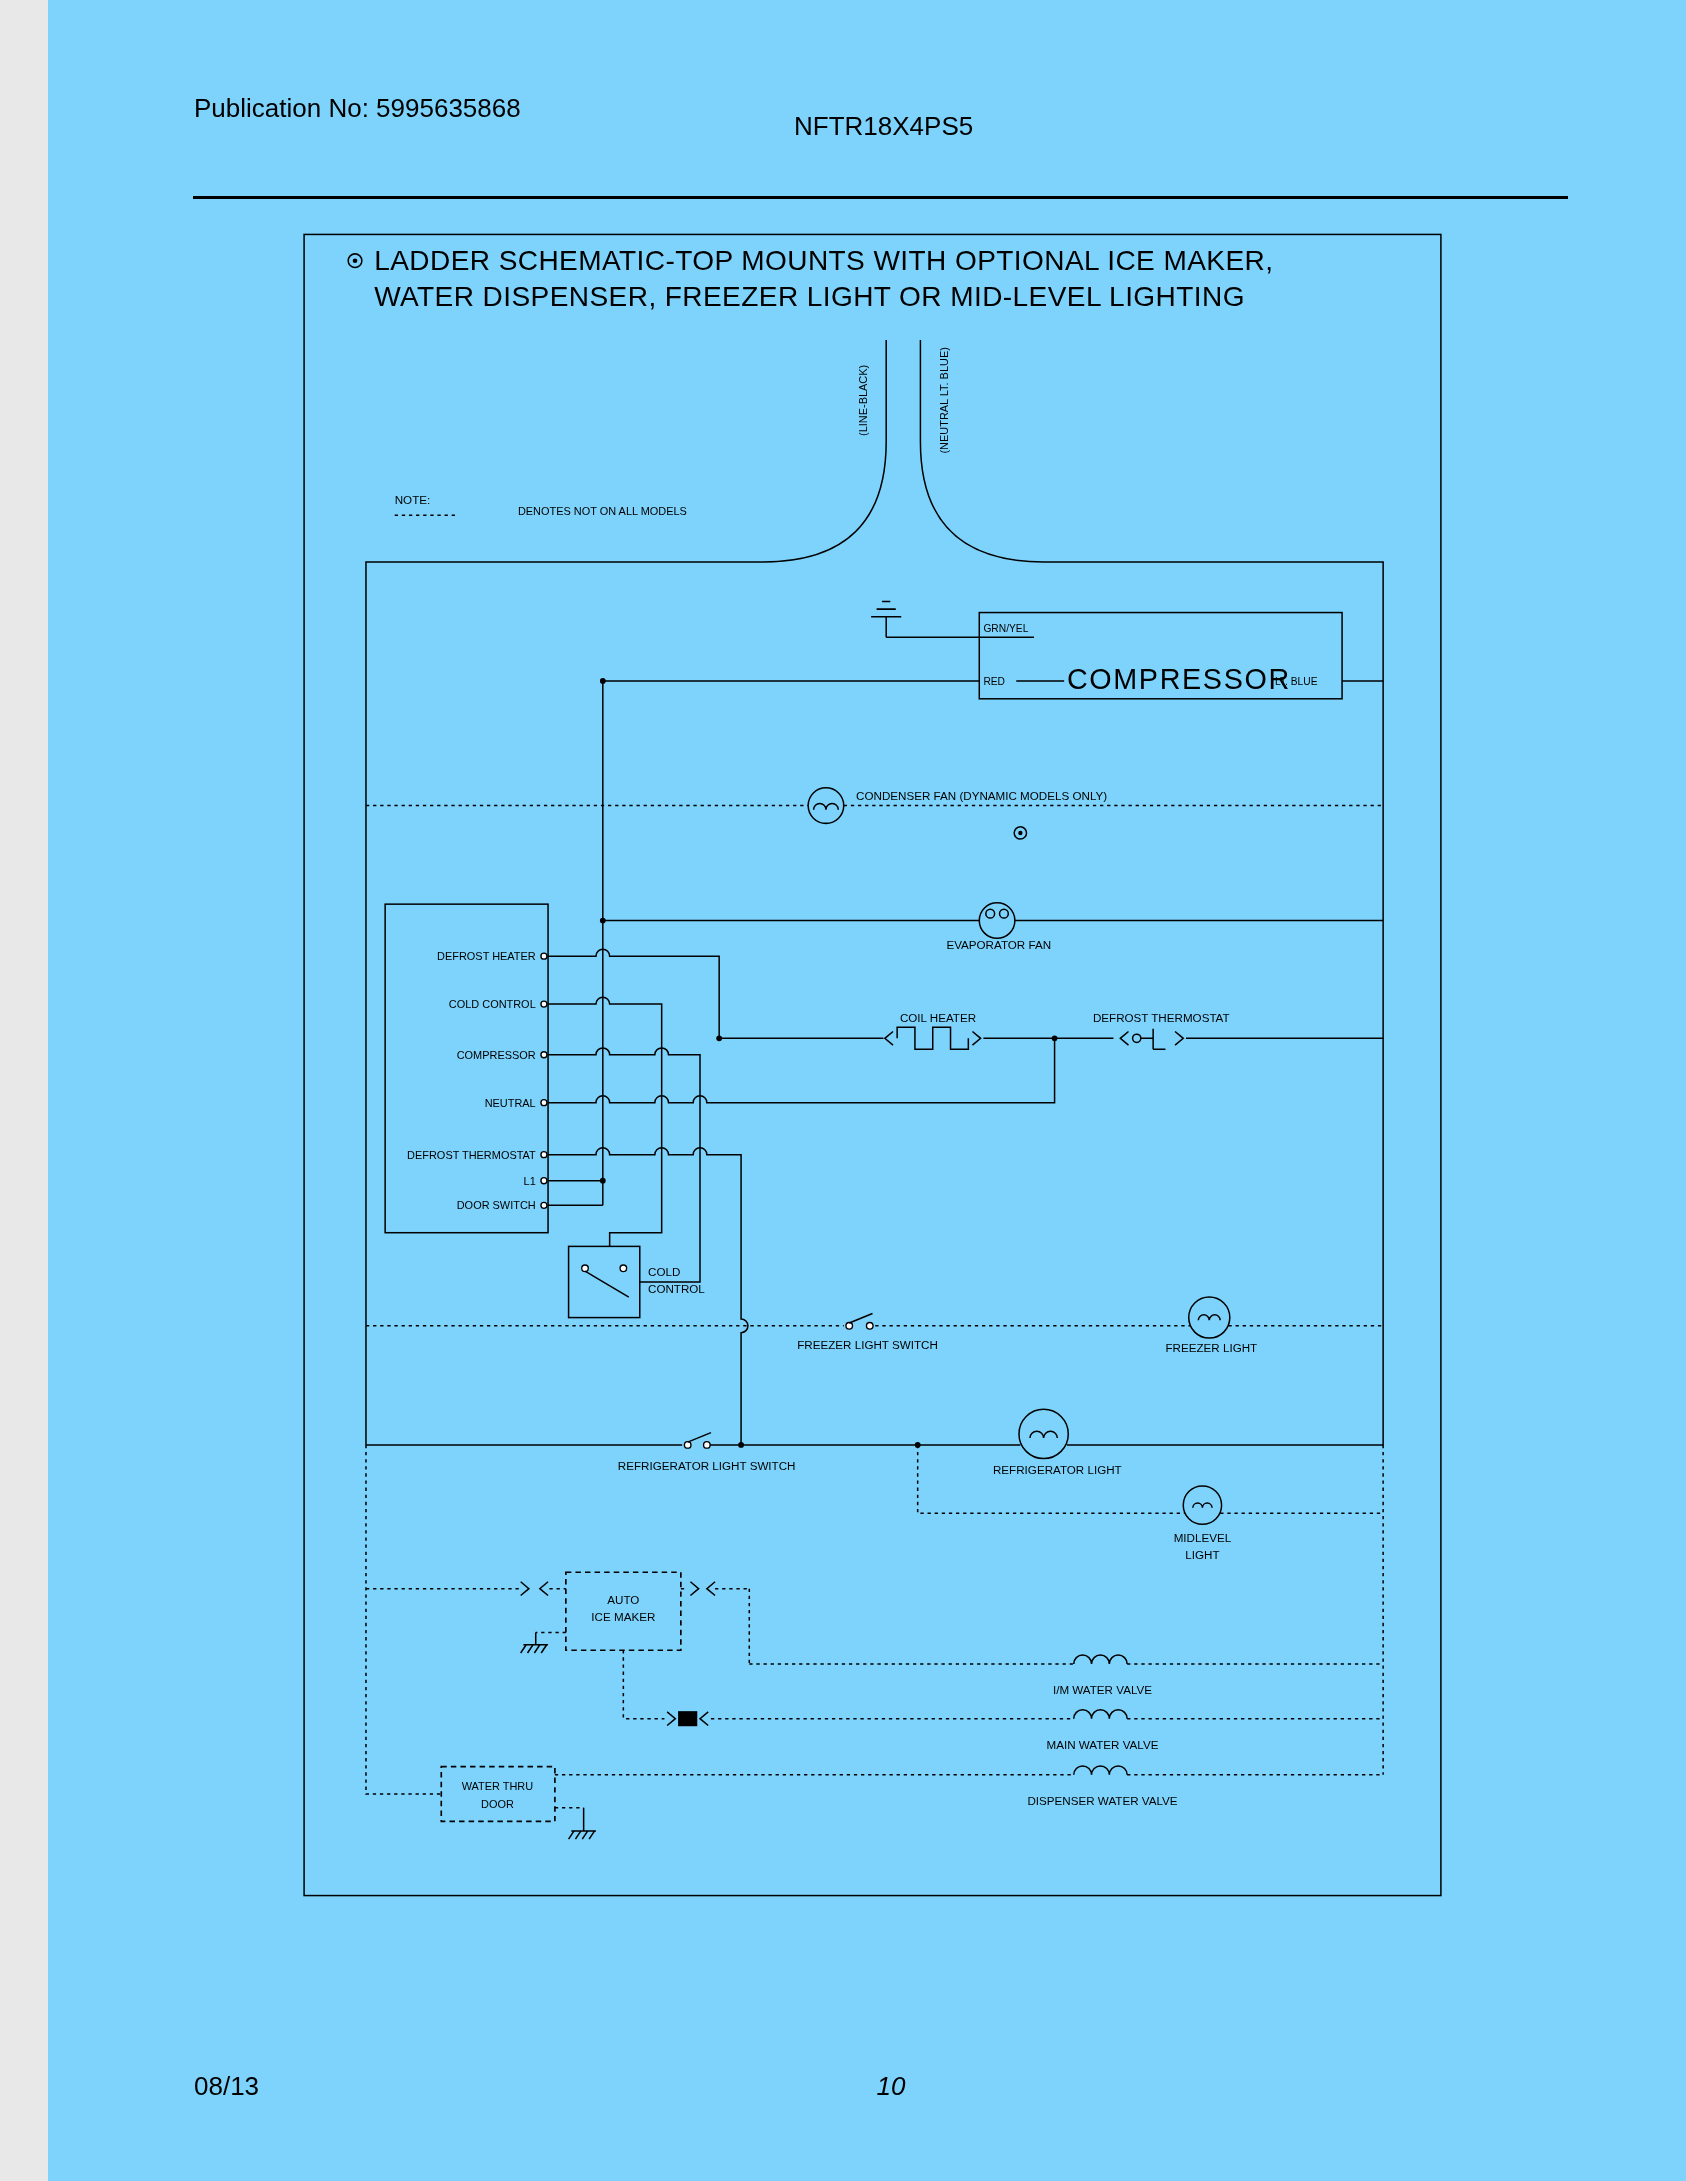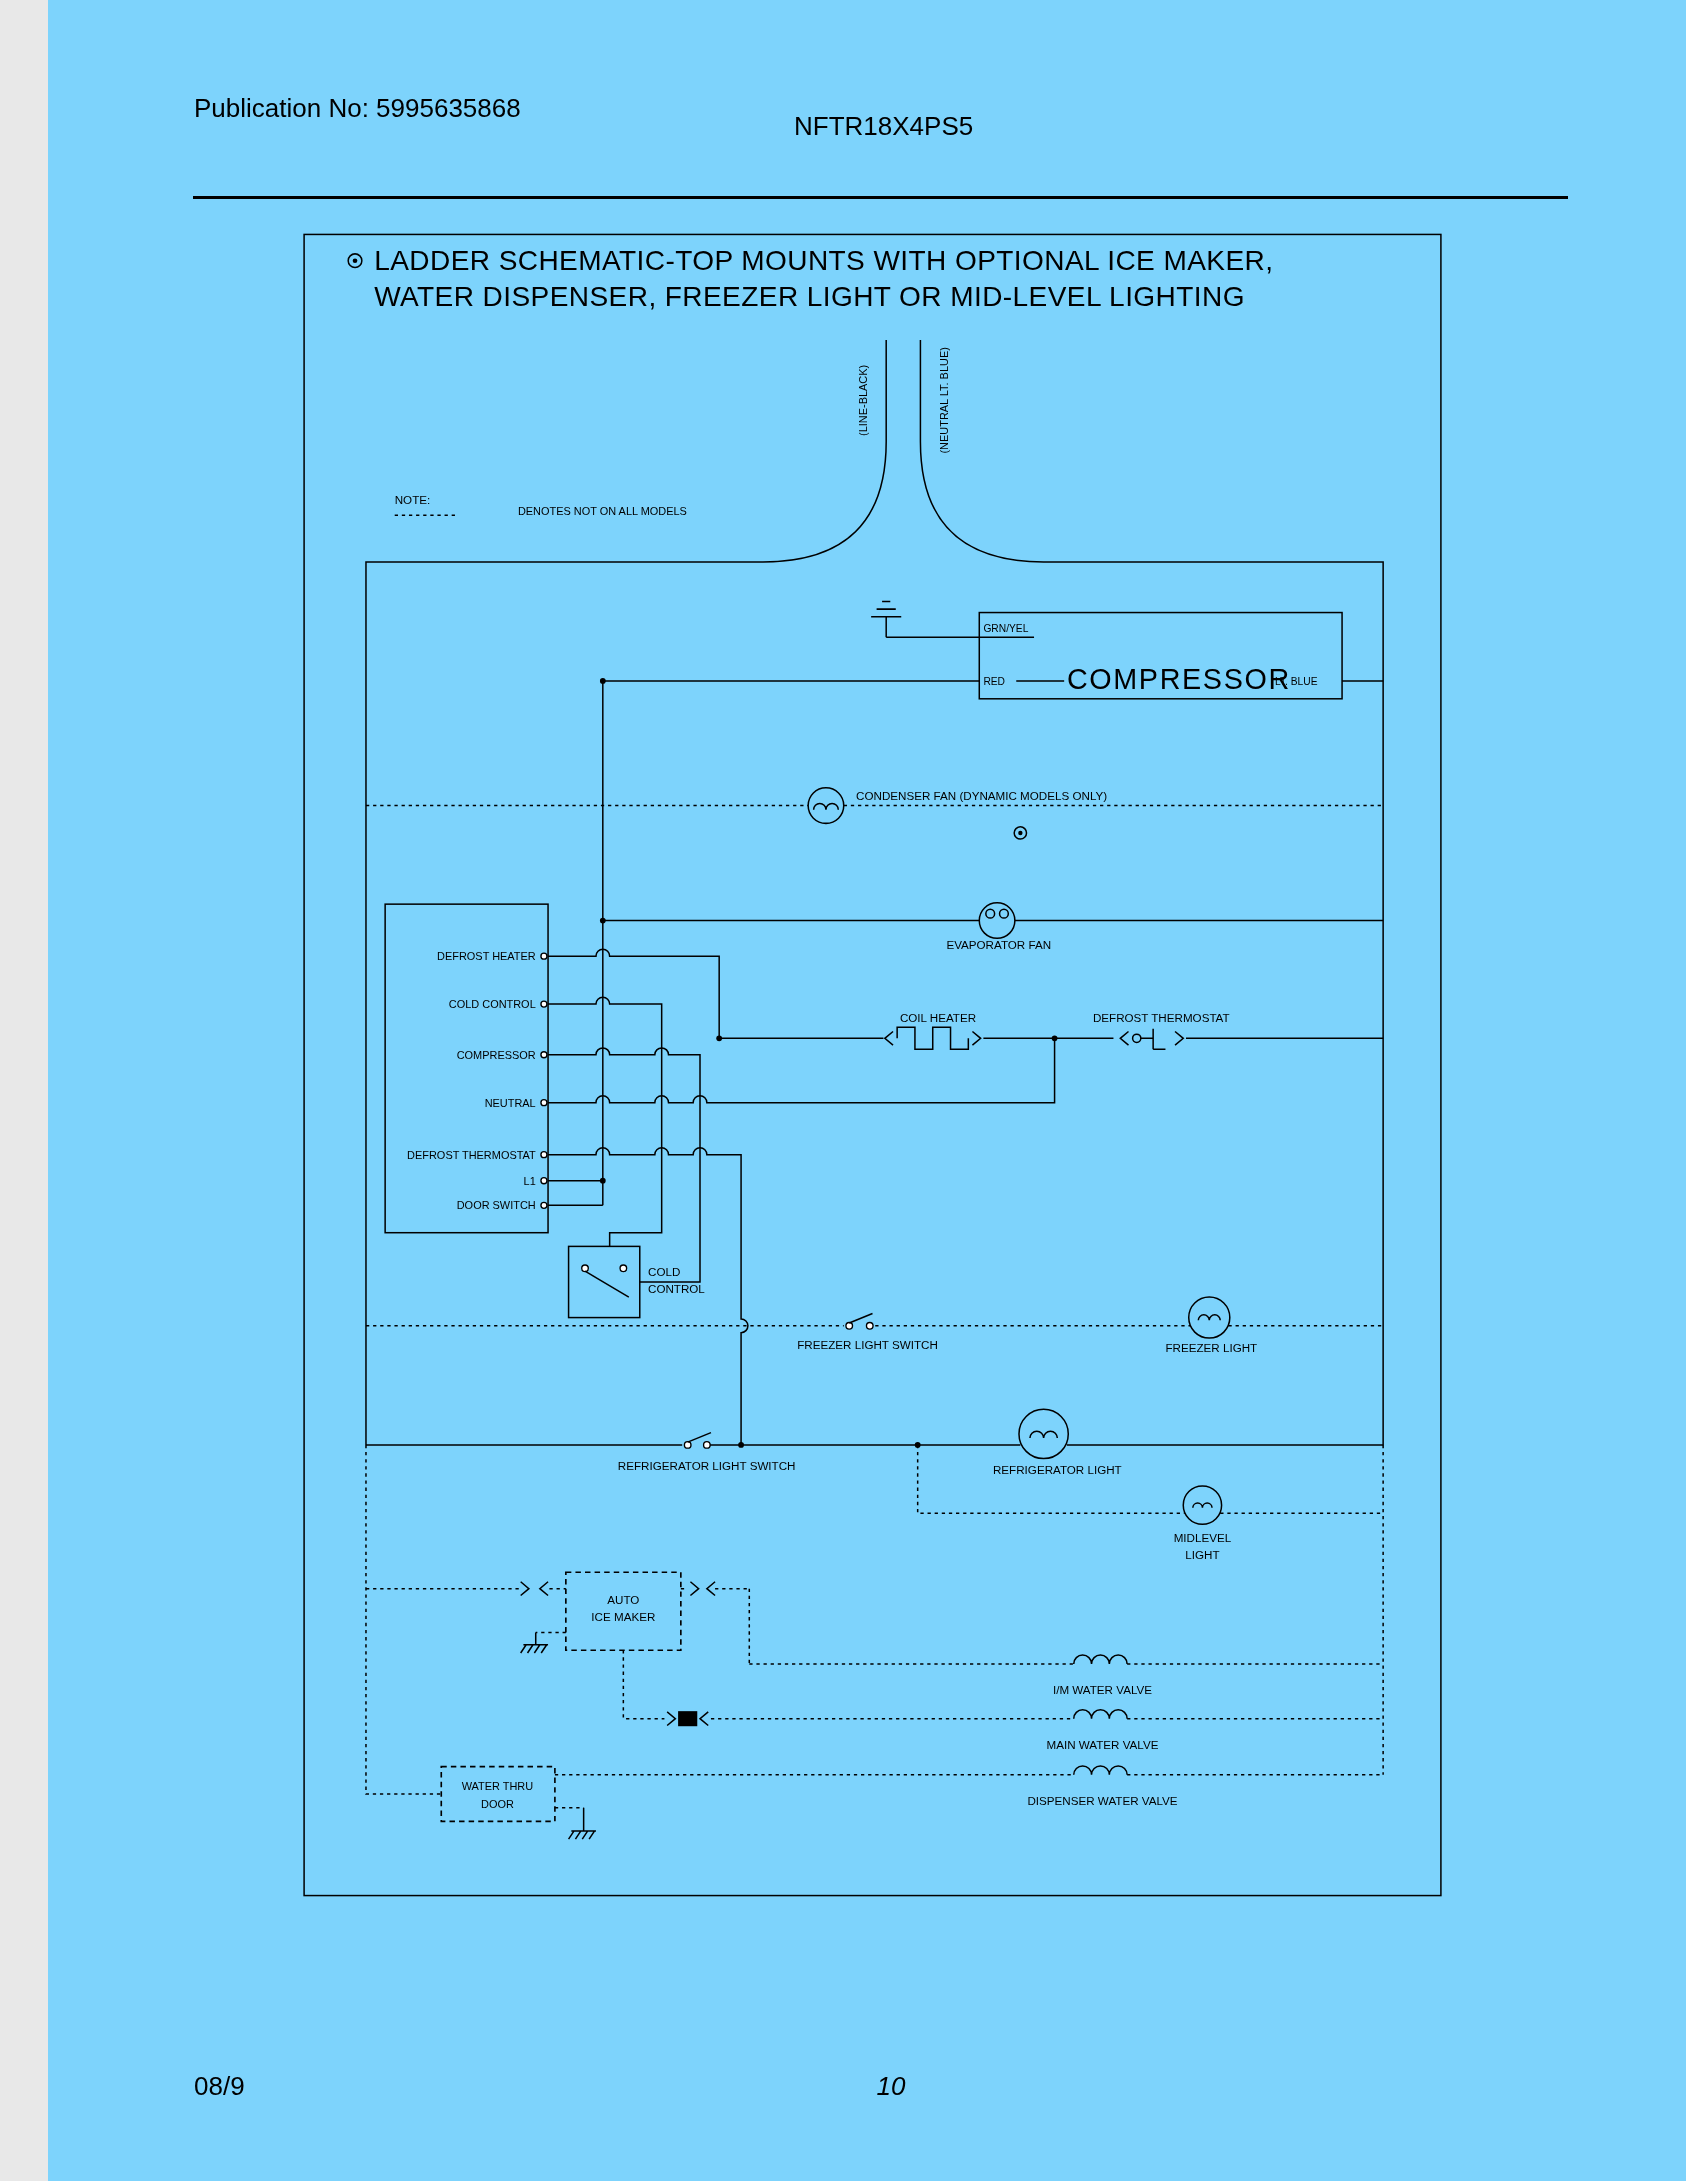--- a/index.html
+++ b/index.html
@@ -213,17 +213,17 @@
       <circle class="dot" cx="219" cy="327" r="2.1"></circle>
       <circle class="dot" cx="219" cy="502" r="2.1"></circle>
       <circle class="dot" cx="219" cy="692" r="2.1"></circle>
       <circle class="dot" cx="304" cy="588" r="2.1"></circle>
       <circle class="dot" cx="549" cy="588" r="2.1"></circle>
       <circle class="dot" cx="320" cy="885" r="2.1"></circle>
       <circle class="dot" cx="449" cy="885" r="2.1"></circle>
     </g>
   </svg>
 
-  <div class="ftr-text" style="left:146px;top:2071px">08/9</div>
+  <div class="ftr-text" style="left:146px;top:2071px">08/13</div>
   <div class="ftr-center" style="top:2071px">10</div>
 
 </div>
 
 
 </body></html>

